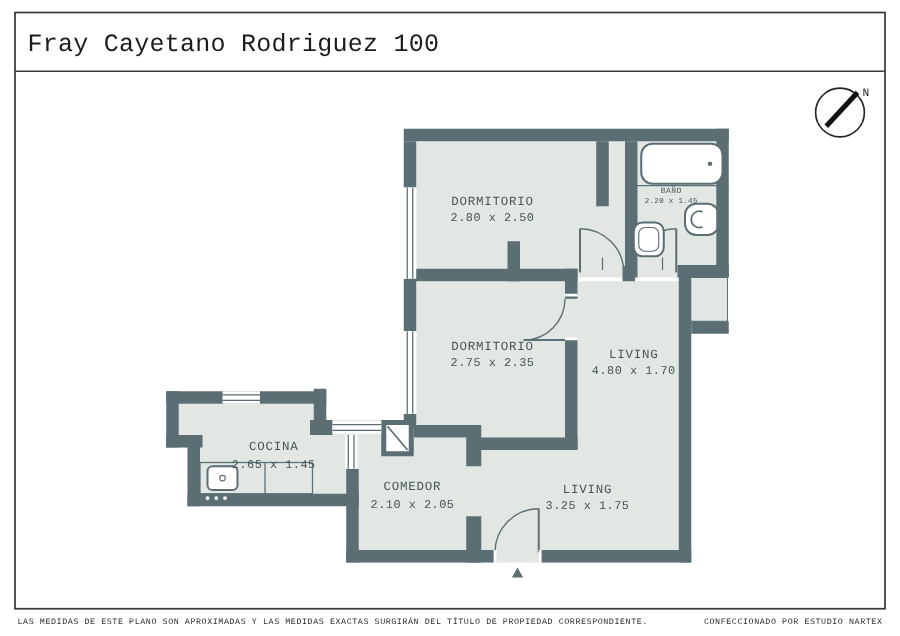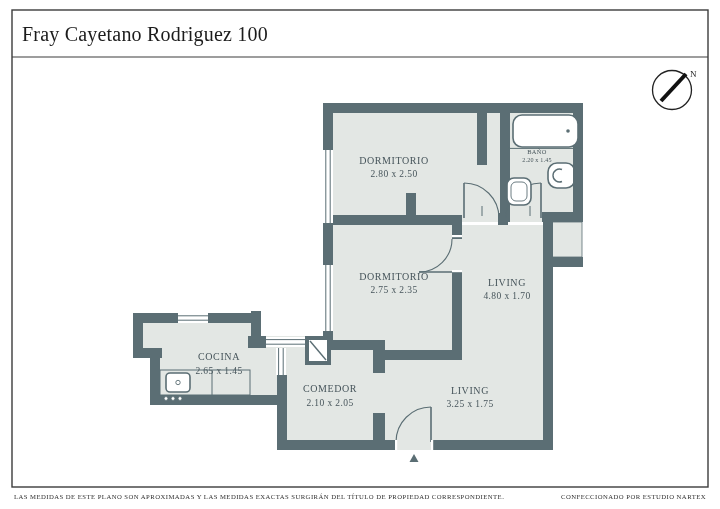--- a/index.html
+++ b/index.html
@@ -1,17 +1,17 @@
 <!DOCTYPE html>
 <html><head>
 <meta charset="utf-8">
 <style>
   html,body{margin:0;padding:0;background:#ffffff;}
   #stage{position:relative;width:720px;height:509px;background:#ffffff;overflow:hidden;
-         font-family:Liberation Serif, serif;}
+         font-family:Liberation Mono, monospace;}
   svg{position:absolute;left:0;top:0;}
   .room-name{font-size:10px;letter-spacing:.6px;fill:#47555b;text-anchor:middle;}
   .room-dims{font-size:9.5px;letter-spacing:.4px;fill:#47555b;text-anchor:middle;}
   .small-name{font-size:6.4px;letter-spacing:.4px;fill:#47555b;text-anchor:middle;}
   .small-dims{font-size:6.1px;letter-spacing:.2px;fill:#47555b;text-anchor:middle;}
   .title-text{font-size:20px;fill:#1c1c1c;letter-spacing:.2px;}
   .footer-text{font-size:6.7px;letter-spacing:.45px;fill:#303030;}
   .compass-n{font-size:9px;fill:#1c1c1c;}
   .wall{fill:#5b6e74;}
   .floor{fill:#e3e7e4;}

